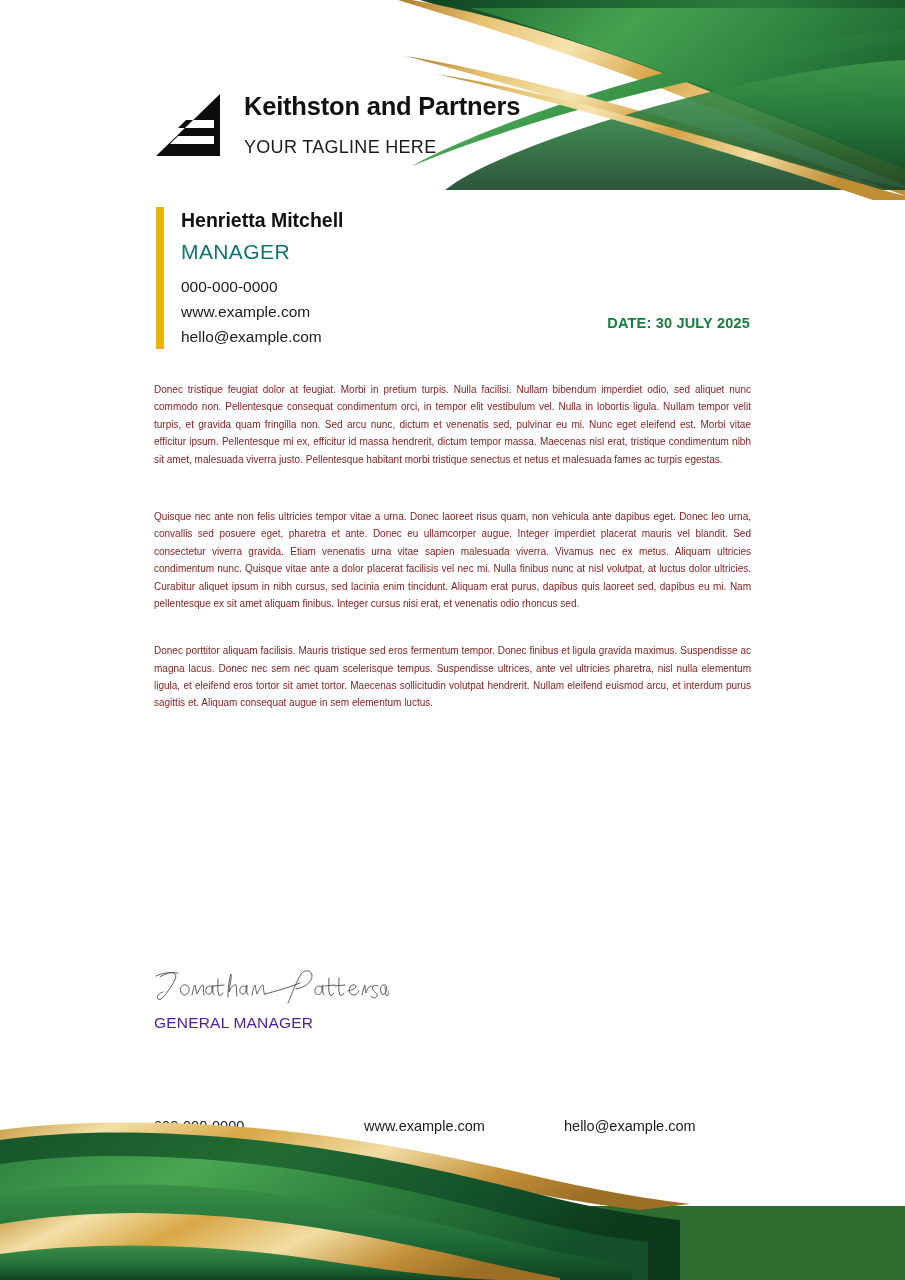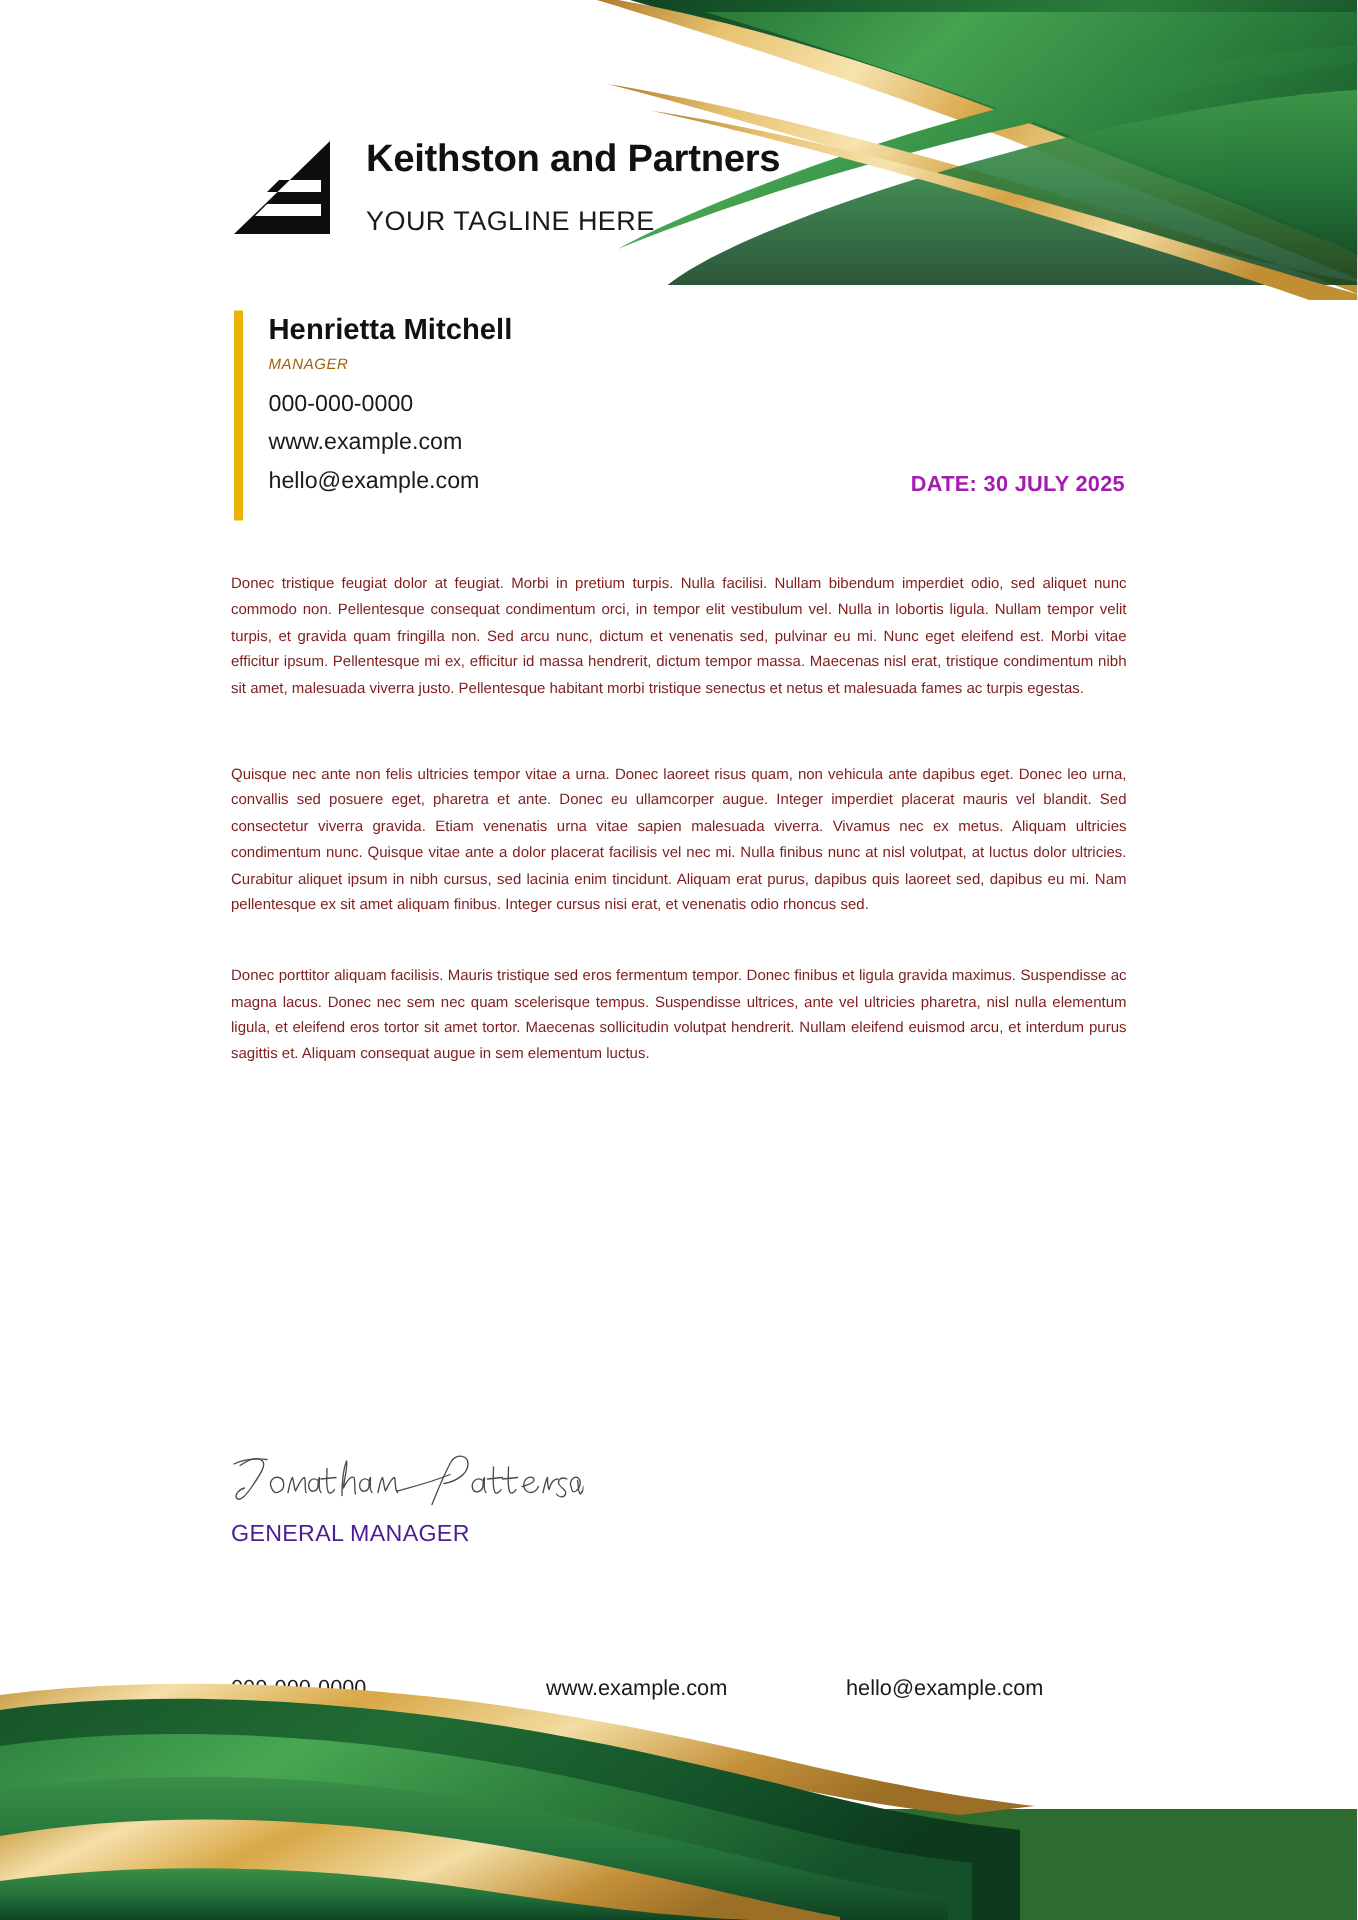--- a/index.html
+++ b/index.html
@@ -73,53 +73,52 @@
     margin-top: 16px;
     white-space: nowrap;
   }
 
   
   .contact-block {
     position: absolute;
     left: 156px;
     top: 207px;
     padding-left: 17px;
-    border-left: 6px solid #eab308;
+    border-left: 8px solid #eab308;
     min-height: 140px;
   }
   .contact-name {
     font-size: 19.5px;
     font-weight: bold;
     color: #111111;
     line-height: 1.35;
     margin-bottom: 3px;
   }
   .contact-role {
-    font-size: 10px;
-    color: #a16207;
+    font-size: 21px;
+    color: #0f766e;
     letter-spacing: 0.4px;
     line-height: 1.5;
     margin-bottom: 6px;
-    font-style: italic;
   }
   .contact-line {
     font-size: 15.5px;
     color: #1a1a1a;
     line-height: 1.62;
   }
 
   
   .date-line {
     position: absolute;
     right: 155px;
     top: 315px;
     font-size: 14.5px;
     font-weight: bold;
     letter-spacing: 0.2px;
-    color: #a21caf;
+    color: #15803d;
     white-space: nowrap;
   }
 
   
   .body-copy {
     position: absolute;
     left: 154px;
     top: 381px;
     width: 597px;
   }

